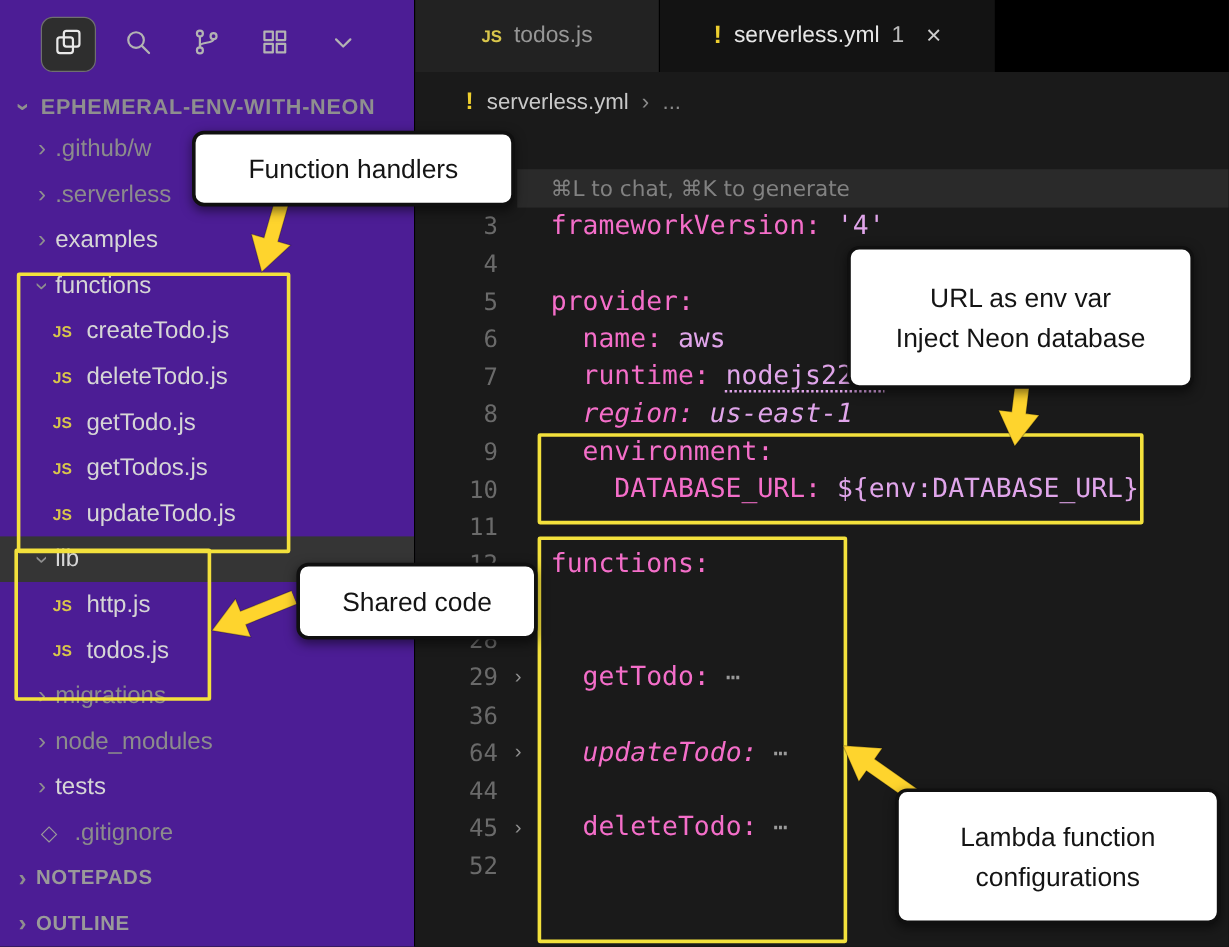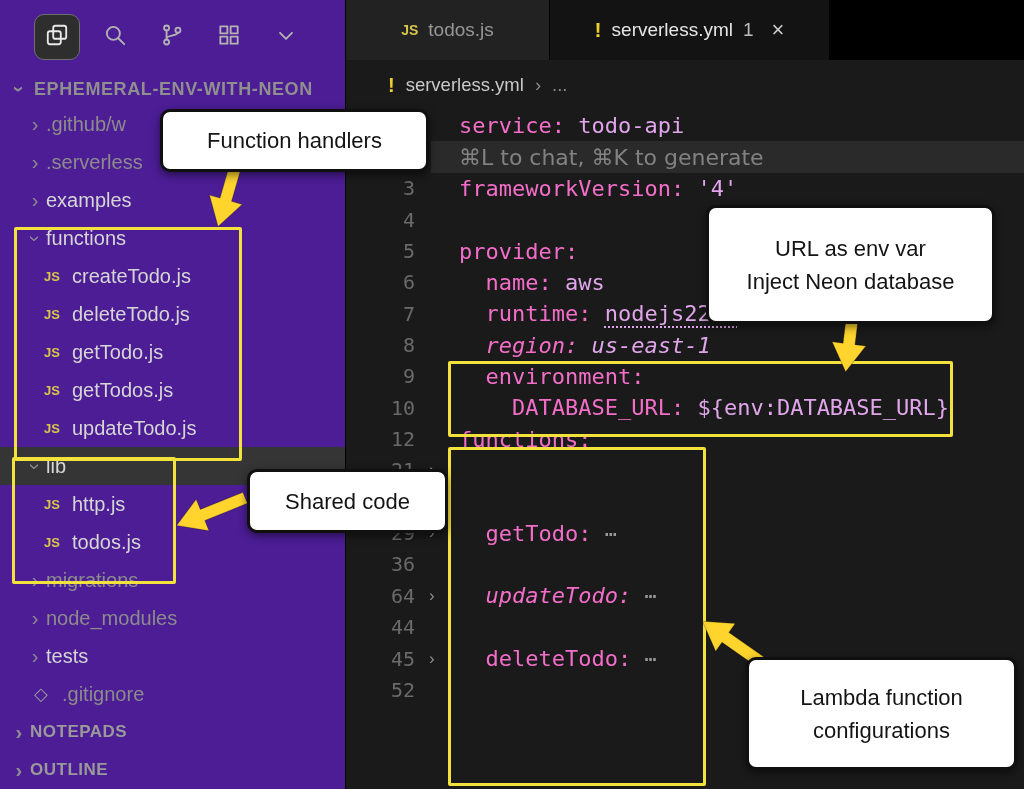--- a/index.html
+++ b/index.html
@@ -46,21 +46,21 @@
 
   .code{flex:1;position:relative;font-family:"DejaVu Sans Mono",monospace;font-size:22px;overflow:hidden;}
   .code-line{height:31.35px;display:flex;align-items:center;white-space:pre;}
   .gutter{flex:0 0 73px;width:73px;text-align:right;color:#6a6a6a;font-size:20px;box-sizing:border-box;padding-right:4px;}
   .foldcol{flex:0 0 40px;width:40px;color:#8f8f8f;font-size:17px;padding-left:10px;box-sizing:border-box;font-family:"Liberation Sans",sans-serif;}
   .lc{flex:1;}
   .key,.pun{color:var(--key-pink,#f46ec9);}
   .val,.str{color:var(--value-pink,#e0a5ea);}
   .val-u{color:var(--value-pink,#e0a5ea);text-decoration:underline dotted 2px;text-underline-offset:5px;}
   .dots{color:#9a9a9a;font-size:20px;letter-spacing:2px;}
-  .hint-band{flex:1;height:100%;margin-left:12px;background:#2a2a2a;color:#828282;display:flex;align-items:center;padding-left:28px;font-size:22px;font-family:"DejaVu Sans",sans-serif;}
+  .hint-band{flex:1;height:100%;margin-left:12px;background:#2a2a2a;color:#828282;display:flex;align-items:center;padding-left:28px;font-size:18px;font-family:"DejaVu Sans",sans-serif;}
 
   
   .ybox{position:absolute;border:3px solid var(--highlight-box-yellow,#f3e13c);border-radius:2px;z-index:5;pointer-events:none;}
   #ov-sb-functions{left:14px;top:227px;width:222px;height:228px;}
   #ov-sb-lib{left:12px;top:457px;width:158px;height:121px;}
   #ov-env{left:448px;top:361px;width:499px;height:70px;}
   #ov-func-code{left:448px;top:447px;width:252px;height:333px;}
 
   .note{position:absolute;background:var(--annotation-bg,#fff);border:3px solid #101010;border-radius:10px;
         color:var(--annotation-text,#141414);font-size:22px;line-height:1.5;display:flex;flex-direction:column;
@@ -212,30 +212,31 @@
         </div>
         <div class="tabfill"></div>
       </div>
     <div class="breadcrumb">
       <span class="bc-ic">!</span>
       <span class="bc-file">serverless.yml</span>
       <span class="bc-sep">›</span>
       <span class="bc-more">...</span>
     </div>
     <div class="code" id="code">
-        <div class="code-line"><span class="gutter">1</span><span class="foldcol"></span><span class="lc" style="padding-left: 0ch;"><span class="key">service</span><span class="pun">: </span><span class="val">todo-api</span></span></div>
+        <div class="code-line"><span class="gutter">1</span><span class="foldcol"></span></div>
         <div class="code-line"><span class="gutter">2</span><span class="hint-band">⌘L to chat, ⌘K to generate</span></div>
         <div class="code-line"><span class="gutter">3</span><span class="foldcol"></span><span class="lc" style="padding-left: 0ch;"><span class="key">frameworkVersion</span><span class="pun">: </span><span class="str">'4'</span></span></div>
         <div class="code-line"><span class="gutter">4</span><span class="foldcol"></span><span class="lc" style="padding-left: 0ch;"></span></div>
         <div class="code-line"><span class="gutter">5</span><span class="foldcol"></span><span class="lc" style="padding-left: 0ch;"><span class="key">provider</span><span class="pun">:</span></span></div>
         <div class="code-line"><span class="gutter">6</span><span class="foldcol"></span><span class="lc" style="padding-left: 2ch;"><span class="key">name</span><span class="pun">: </span><span class="val">aws</span></span></div>
         <div class="code-line"><span class="gutter">7</span><span class="foldcol"></span><span class="lc" style="padding-left: 2ch;"><span class="key">runtime</span><span class="pun">: </span><span class="val-u">nodejs22.x</span></span></div>
         <div class="code-line"><span class="gutter">8</span><span class="foldcol"></span><span class="lc" style="padding-left: 2ch; font-style: italic;"><span class="key">region</span><span class="pun">: </span><span class="val">us-east-1</span></span></div>
         <div class="code-line"><span class="gutter">9</span><span class="foldcol"></span><span class="lc" style="padding-left: 2ch;"><span class="key">environment</span><span class="pun">:</span></span></div>
         <div class="code-line"><span class="gutter">10</span><span class="foldcol"></span><span class="lc" style="padding-left: 4ch;"><span class="key">DATABASE_URL</span><span class="pun">: </span><span class="val">${env:DATABASE_URL}</span></span></div>
+        <div class="code-line"><span class="gutter">11</span><span class="foldcol"></span><span class="lc" style="padding-left: 0ch;"></span></div>
         <div class="code-line"><span class="gutter">12</span><span class="foldcol"></span><span class="lc" style="padding-left: 0ch;"><span class="key">functions</span><span class="pun">:</span></span></div>
         <div class="code-line"><span class="gutter">21</span><span class="foldcol">›</span></div>
         <div class="code-line"><span class="gutter">28</span><span class="foldcol"></span><span class="lc" style="padding-left: 0ch;"></span></div>
         <div class="code-line"><span class="gutter">29</span><span class="foldcol">›</span><span class="lc" style="padding-left: 2ch;"><span class="key">getTodo</span><span class="pun">: </span><span class="dots">⋯</span></span></div>
         <div class="code-line"><span class="gutter">36</span><span class="foldcol"></span><span class="lc" style="padding-left: 0ch;"></span></div>
         <div class="code-line"><span class="gutter">64</span><span class="foldcol">›</span><span class="lc" style="padding-left: 2ch; font-style: italic;"><span class="key">updateTodo</span><span class="pun">: </span><span class="dots">⋯</span></span></div>
         <div class="code-line"><span class="gutter">44</span><span class="foldcol"></span><span class="lc" style="padding-left: 0ch;"></span></div>
         <div class="code-line"><span class="gutter">45</span><span class="foldcol">›</span><span class="lc" style="padding-left: 2ch;"><span class="key">deleteTodo</span><span class="pun">: </span><span class="dots">⋯</span></span></div>
         <div class="code-line"><span class="gutter">52</span><span class="foldcol"></span><span class="lc" style="padding-left: 0ch;"></span></div>
       </div>

